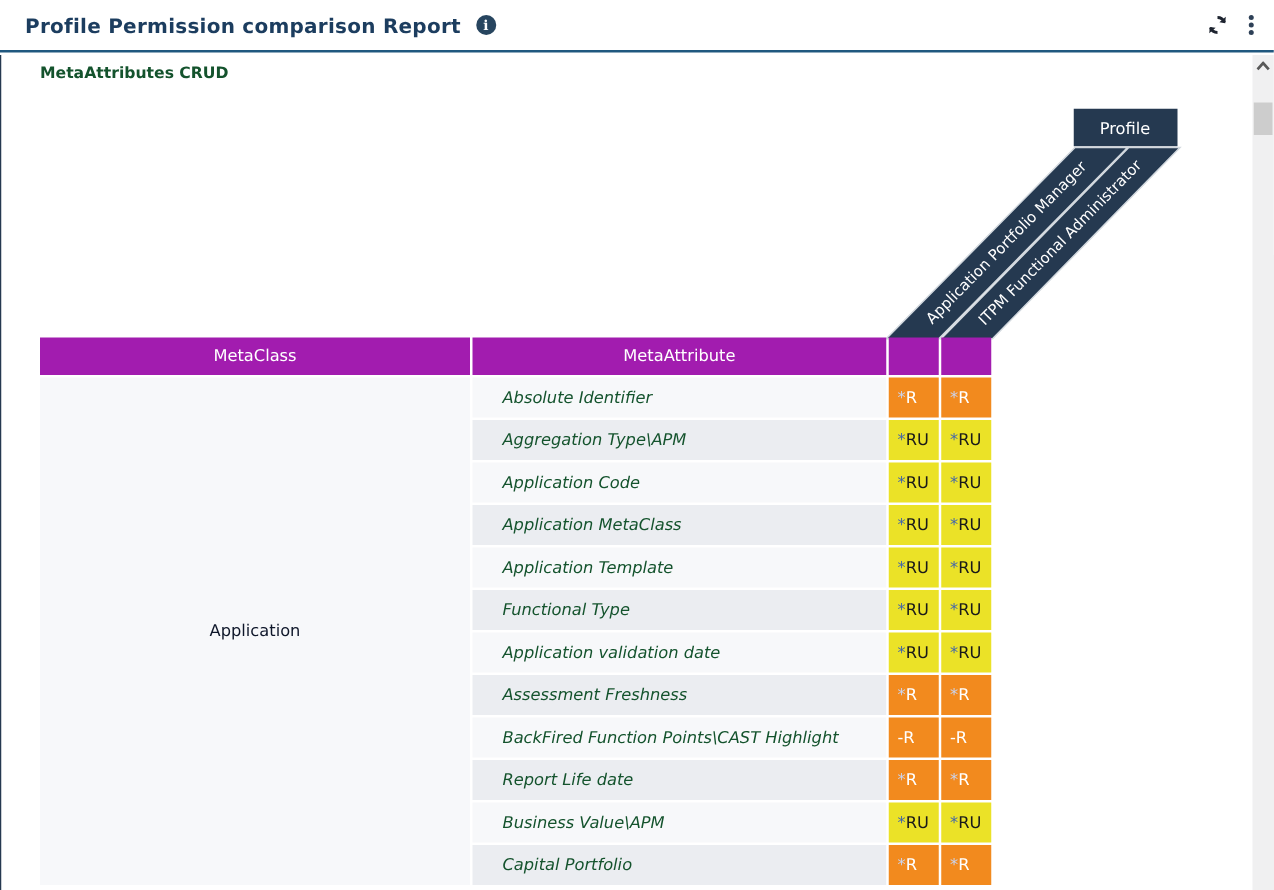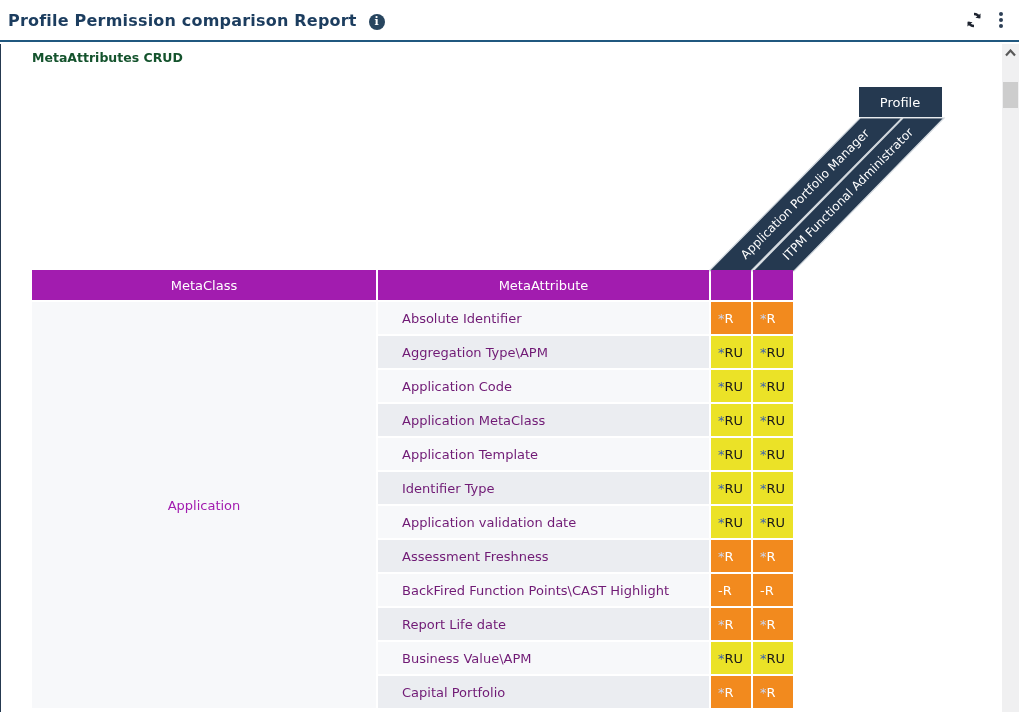--- a/index.html
+++ b/index.html
@@ -3,21 +3,21 @@
 <meta charset="utf-8">
 <style>
   * { margin:0; padding:0; box-sizing:border-box; }
   html,body { width:1019px; height:712px; overflow:hidden;
     font-family:"DejaVu Sans","Liberation Sans",sans-serif; background:#fff; }
 
   
   .titlebar { position:absolute; left:0; top:0; width:1019px; height:42px;
     background:#fff; border-bottom:2px solid #20587f;
     display:flex; align-items:center; justify-content:space-between; padding:0 14px 0 8px; }
-  .title-left { display:flex; align-items:flex-end; gap:12px; }
+  .title-left { display:flex; align-items:center; gap:12px;margin-left:12px; }
   .page-title { font-size:16px; font-weight:bold; color:#1c3d5f; letter-spacing:.2px; }
   .info-badge { width:16px; height:16px; border-radius:50%; background:#27455f; color:#fff;
     font-size:11px; font-weight:bold; display:flex; align-items:center; justify-content:center;
     font-family:"DejaVu Serif","Liberation Serif",serif; cursor:pointer; }
   .title-actions { display:flex; align-items:center; gap:14px; }
   .icon-btn { cursor:pointer; display:flex; align-items:center; justify-content:center; }
   .kebab { display:flex; flex-direction:column; gap:2px; padding:2px; }
   .kebab i { width:4px; height:4px; border-radius:50%; background:#2e4057; }
 
   
@@ -36,22 +36,22 @@
 
   
   table.perm-table { position:absolute; left:29px; top:224px;
     border-collapse:separate; border-spacing:2px; table-layout:fixed; }
   .perm-table th { background:#a21caf; color:#fff; font-weight:normal; font-size:13px;
     height:30px; text-align:center; }
   .perm-table col.c-metaclass { width:344px; }
   .perm-table col.c-attr { width:331px; }
   .perm-table col.c-p { width:40px; }
   .perm-table td { height:32px; font-size:13px; }
-  td.metaclass { background:#f7f8fa; color:#a21caf; text-align:center; vertical-align:middle; }
-  td.attr { color:#701a75; padding-left:24px; white-space:nowrap; overflow:hidden; }
+  td.metaclass { background:#f7f8fa; color:#0f172a; text-align:center; vertical-align:middle; }
+  td.attr { color:#14532d; padding-left:24px; white-space:nowrap; overflow:hidden;font-style:italic; }
   td.attr.odd { background:#f7f8fa; }
   td.attr.even { background:#ebedf1; }
   td.perm { padding-left:7px; white-space:nowrap; }
   td.perm.orange { background:#f28a1e; color:#ffffff; }
   td.perm.yellow { background:#ebe227; color:#1a1a1a; }
   td.perm.orange .mark { color:#c9d5f2; }
   td.perm.yellow .mark { color:#3e63b0; }
 
   
   .vscroll { position:absolute; right:0; top:0; width:17px; height:668px; background:#f0f0f1; }
@@ -134,21 +134,21 @@
           <td class="attr even">Application MetaClass</td>
           <td class="perm yellow"><span class="mark">*</span><span>RU</span></td>
           <td class="perm yellow"><span class="mark">*</span><span>RU</span></td>
         </tr>
         <tr>
           <td class="attr odd">Application Template</td>
           <td class="perm yellow"><span class="mark">*</span><span>RU</span></td>
           <td class="perm yellow"><span class="mark">*</span><span>RU</span></td>
         </tr>
         <tr>
-          <td class="attr even">Identifier Type</td>
+          <td class="attr even">Functional Type</td>
           <td class="perm yellow"><span class="mark">*</span><span>RU</span></td>
           <td class="perm yellow"><span class="mark">*</span><span>RU</span></td>
         </tr>
         <tr>
           <td class="attr odd">Application validation date</td>
           <td class="perm yellow"><span class="mark">*</span><span>RU</span></td>
           <td class="perm yellow"><span class="mark">*</span><span>RU</span></td>
         </tr>
         <tr>
           <td class="attr even">Assessment Freshness</td>

